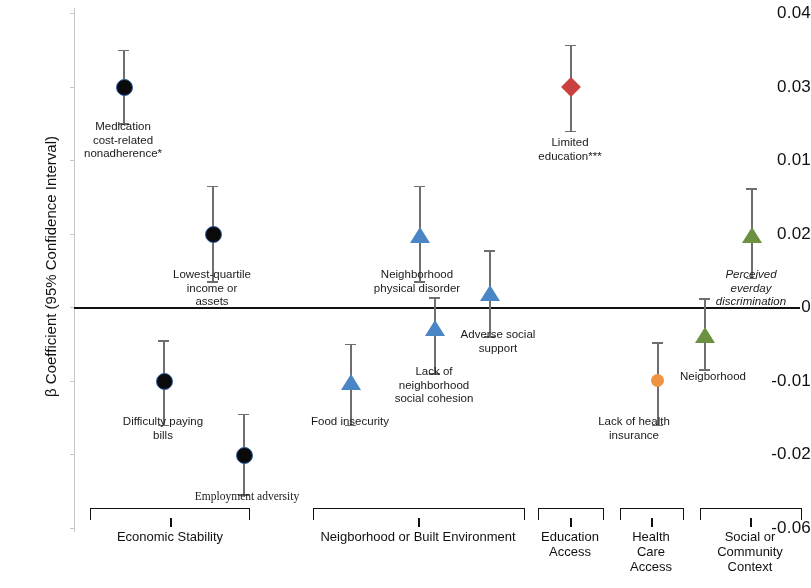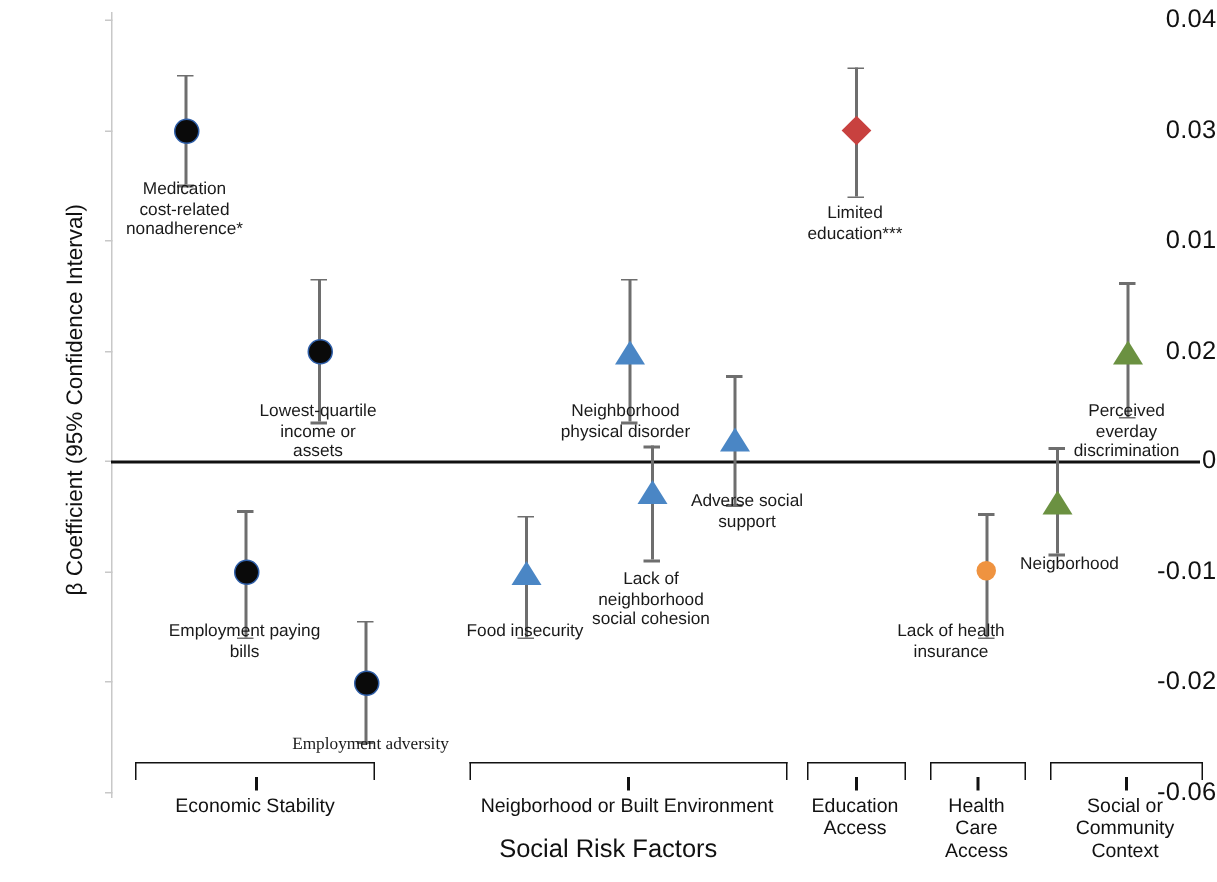--- a/index.html
+++ b/index.html
@@ -84,21 +84,21 @@
       </div>
       <div class="pt-label" style="width: 120px; left: 152px; top: 268px;">Lowest-quartile
 income or
 assets</div>
       <div class="pt" style="left: 163px; top: 0px;">
         <div class="whisker" style="top: 340.075px; height: 84.525px;"></div>
         <div class="cap" style="top: 340.075px;"></div>
         <div class="cap" style="top: 424.6px;"></div>
         <div class="marker m-circle black" style="width: 15px; height: 15px; left: -6.7px; top: 373px;"></div>
       </div>
-      <div class="pt-label" style="width: 130px; left: 98px; top: 415px;">Employment paying
+      <div class="pt-label" style="width: 130px; left: 98px; top: 415px;">Difficulty paying
 bills</div>
       <div class="pt" style="left: 243px; top: 0px;">
         <div class="whisker" style="top: 413.575px; height: 80.85px;"></div>
         <div class="cap" style="top: 413.575px;"></div>
         <div class="cap" style="top: 494.425px;"></div>
         <div class="marker m-circle black" style="width: 15px; height: 15px; left: -6.7px; top: 446.5px;"></div>
       </div>
       <div class="pt-label" style="width: 160px; left: 167px; top: 490px; font-family: Liberation Serif, serif;">Employment adversity</div>
       <div class="pt" style="left: 419px; top: 0px;">
         <div class="whisker" style="top: 185.725px; height: 95.55px;"></div>
@@ -114,21 +114,21 @@
         <div class="cap" style="top: 424.6px;"></div>
         <div class="marker m-tri blue" style="left: -9px; top: 373.705px;"></div>
       </div>
       <div class="pt-label" style="width: 110px; left: 295px; top: 415px;">Food insecurity</div>
       <div class="pt" style="left: 434px; top: 0px;">
         <div class="whisker" style="top: 297.445px; height: 75.705px;"></div>
         <div class="cap" style="top: 297.445px;"></div>
         <div class="cap" style="top: 373.15px;"></div>
         <div class="marker m-tri blue" style="left: -9px; top: 320.05px;"></div>
       </div>
-      <div class="pt-label" style="width: 110px; left: 379px; top: 380px;">Lack of
+      <div class="pt-label" style="width: 110px; left: 379px; top: 365px;">Lack of
 neighborhood
 social cohesion</div>
       <div class="pt" style="left: 489px; top: 0px;">
         <div class="whisker" style="top: 250.405px; height: 85.995px;"></div>
         <div class="cap" style="top: 250.405px;"></div>
         <div class="cap" style="top: 336.4px;"></div>
         <div class="marker m-tri blue" style="left: -9px; top: 284.77px;"></div>
       </div>
       <div class="pt-label" style="width: 110px; left: 443px; top: 328px;">Adverse social
 support</div>
@@ -154,21 +154,21 @@
         <div class="cap" style="top: 369.475px;"></div>
         <div class="marker m-tri green" style="left: -9px; top: 327.4px;"></div>
       </div>
       <div class="pt-label" style="width: 100px; left: 663px; top: 370px;">Neigborhood</div>
       <div class="pt" style="left: 751px; top: 0px;">
         <div class="whisker" style="top: 187.93px; height: 89.67px;"></div>
         <div class="cap" style="top: 187.93px;"></div>
         <div class="cap" style="top: 277.6px;"></div>
         <div class="marker m-tri green" style="left: -9px; top: 226.705px;"></div>
       </div>
-      <div class="pt-label" style="width: 110px; left: 696px; top: 268px;">Perceived
+      <div class="pt-label" style="width: 110px; left: 696px; top: 268px; font-style: italic;">Perceived
 everday
 discrimination</div>
     </div>
 
   <div id="bracket-layer">
       <div class="bracket" style="left: 90px; width: 158px; top: 508px;"></div>
       <div class="bracket-stem" style="left: 170px; top: 518px;"></div>
       <div class="group-label" style="width: 218px; left: 61px; top: 529px; text-align: center;">Economic Stability</div>
       <div class="bracket" style="left: 313px; width: 210px; top: 508px;"></div>
       <div class="bracket-stem" style="left: 418px; top: 518px;"></div>
@@ -182,14 +182,13 @@
       <div class="group-label" style="width: 90px; left: 606px; top: 529px;">Health
 Care
 Access</div>
       <div class="bracket" style="left: 700px; width: 100px; top: 508px;"></div>
       <div class="bracket-stem" style="left: 750px; top: 518px;"></div>
       <div class="group-label" style="width: 110px; left: 695px; top: 529px;">Social or
 Community
 Context</div>
     </div>
 
-  <div class="x-axis-title">Social Risk Factors</div>
 </div>
 
 </body></html>

